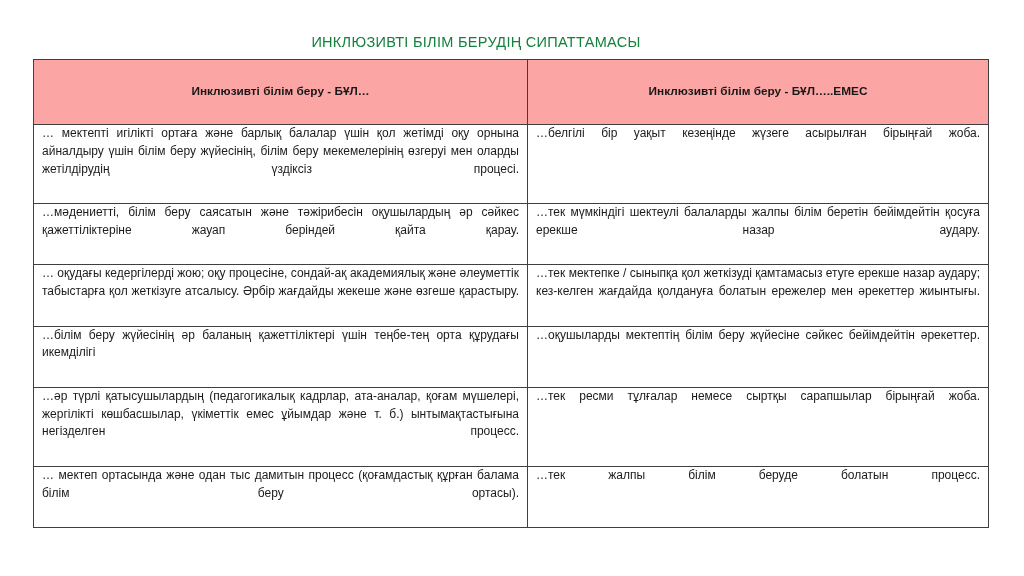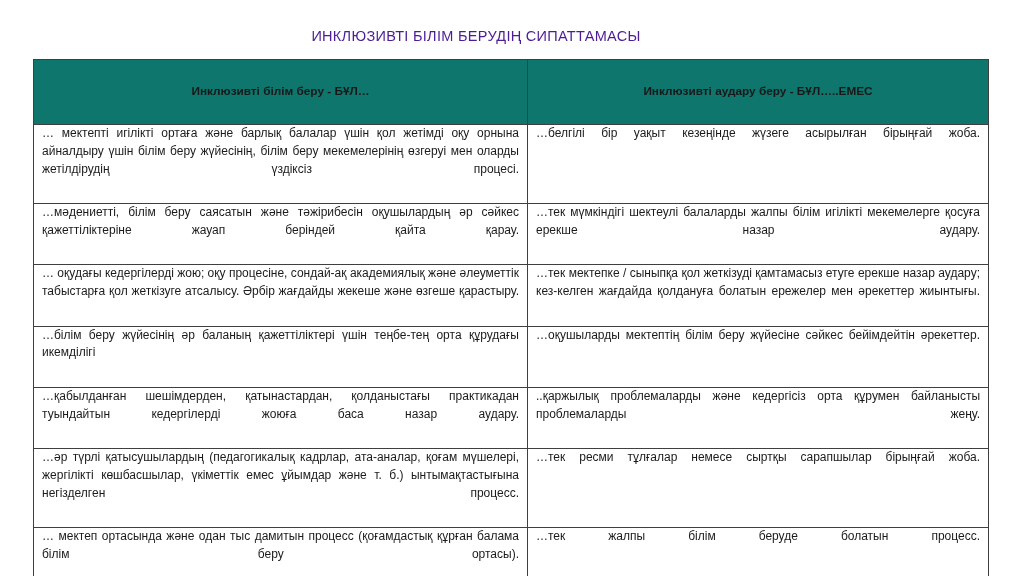--- a/index.html
+++ b/index.html
@@ -15,27 +15,27 @@
   }
   .slide {
     position: relative;
     width: 1024px;
     height: 576px;
     box-sizing: border-box;
   }
   .slide-title {
     position: absolute;
     left: 0;
-    top: 28px;
+    top: 34px;
     width: 952px;
     text-align: center;
     font-size: 14.5px;
     font-weight: normal;
     letter-spacing: 0.3px;
-    color: #4c1d95;
+    color: #15803d;
     white-space: nowrap;
   }
   .table-wrap {
     position: absolute;
     left: 33px;
     top: 59px;
     width: 955px;
   }
   table.matrix {
     width: 955px;
@@ -52,21 +52,21 @@
     padding: 0 8px 7px 8px;
     font-size: 12px;
     line-height: 1.48;
     color: #1b1b1b;
     text-align: justify;
     text-justify: inter-word;
     -webkit-hyphens: none;
     hyphens: none;
   }
   table.matrix thead th {
-    background: #0f766e;
+    background: #fca5a5;
     height: 56px;
     vertical-align: middle;
     text-align: center;
     font-size: 11.8px;
     font-weight: bold;
     color: #181818;
     padding: 4px 10px;
   }
   table.matrix tbody td {
     height: 1%;
@@ -94,62 +94,54 @@
 
   <div class="table-wrap">
     <table class="matrix">
       <colgroup>
         <col class="c1">
         <col class="c2">
       </colgroup>
       <thead>
         <tr>
           <th>Инклюзивті білім беру - БҰЛ…</th>
-          <th>Инклюзивті аудару беру - БҰЛ…..ЕМЕС</th>
+          <th>Инклюзивті білім беру - БҰЛ…..ЕМЕС</th>
         </tr>
       </thead>
       <tbody>
         <tr>
           <td>
               <span class="cell-text">… мектепті игілікті ортаға және барлық балалар үшін қол жетімді оқу орнына айналдыру үшін білім беру жүйесінің, білім беру мекемелерінің өзгеруі мен оларды жетілдірудің үздіксіз процесі.</span>
             </td>
           <td>
               <span class="cell-text">…белгілі бір уақыт кезеңінде жүзеге асырылған бірыңғай жоба.</span>
             </td>
         </tr>
         <tr>
           <td>
               <span class="cell-text">…мәдениетті, білім беру саясатын және тәжірибесін оқушылардың әр сәйкес қажеттіліктеріне жауап беріндей қайта қарау.</span>
             </td>
           <td>
-              <span class="cell-text">…тек мүмкіндігі шектеулі балаларды жалпы білім игілікті мекемелерге қосуға ерекше назар аудару.</span>
+              <span class="cell-text">…тек мүмкіндігі шектеулі балаларды жалпы білім беретін бейімдейтін қосуға ерекше назар аудару.</span>
             </td>
         </tr>
         <tr>
           <td>
               <span class="cell-text">… оқудағы кедергілерді жою; оқу процесіне, сондай-ақ академиялық және әлеуметтік табыстарға қол жеткізуге атсалысу. Әрбір жағдайды жекеше және өзгеше қарастыру.</span>
             </td>
           <td>
               <span class="cell-text">…тек мектепке / сыныпқа қол жеткізуді қамтамасыз етуге ерекше назар аудару; кез-келген жағдайда қолдануға болатын ережелер мен әрекеттер жиынтығы.</span>
             </td>
         </tr>
         <tr>
           <td>
               <span class="cell-text">…білім беру жүйесінің әр баланың қажеттіліктері үшін теңбе-тең орта құрудағы икемділігі</span>
             </td>
           <td>
               <span class="cell-text">…оқушыларды мектептің білім беру жүйесіне сәйкес бейімдейтін әрекеттер.</span>
-            </td>
-        </tr>
-        <tr>
-          <td>
-              <span class="cell-text">…қабылданған шешімдерден, қатынастардан, қолданыстағы практикадан туындайтын кедергілерді жоюға баса назар аудару.</span>
-            </td>
-          <td>
-              <span class="cell-text">..қаржылық проблемаларды және  кедергісіз орта құрумен байланысты проблемаларды жеңу.</span>
             </td>
         </tr>
         <tr>
           <td>
               <span class="cell-text">…әр түрлі қатысушылардың (педагогикалық кадрлар, ата-аналар, қоғам мүшелері, жергілікті көшбасшылар, үкіметтік емес ұйымдар және т. б.) ынтымақтастығына негізделген процесс.</span>
             </td>
           <td>
               <span class="cell-text">…тек ресми тұлғалар немесе сыртқы сарапшылар бірыңғай жоба.</span>
             </td>
         </tr>

